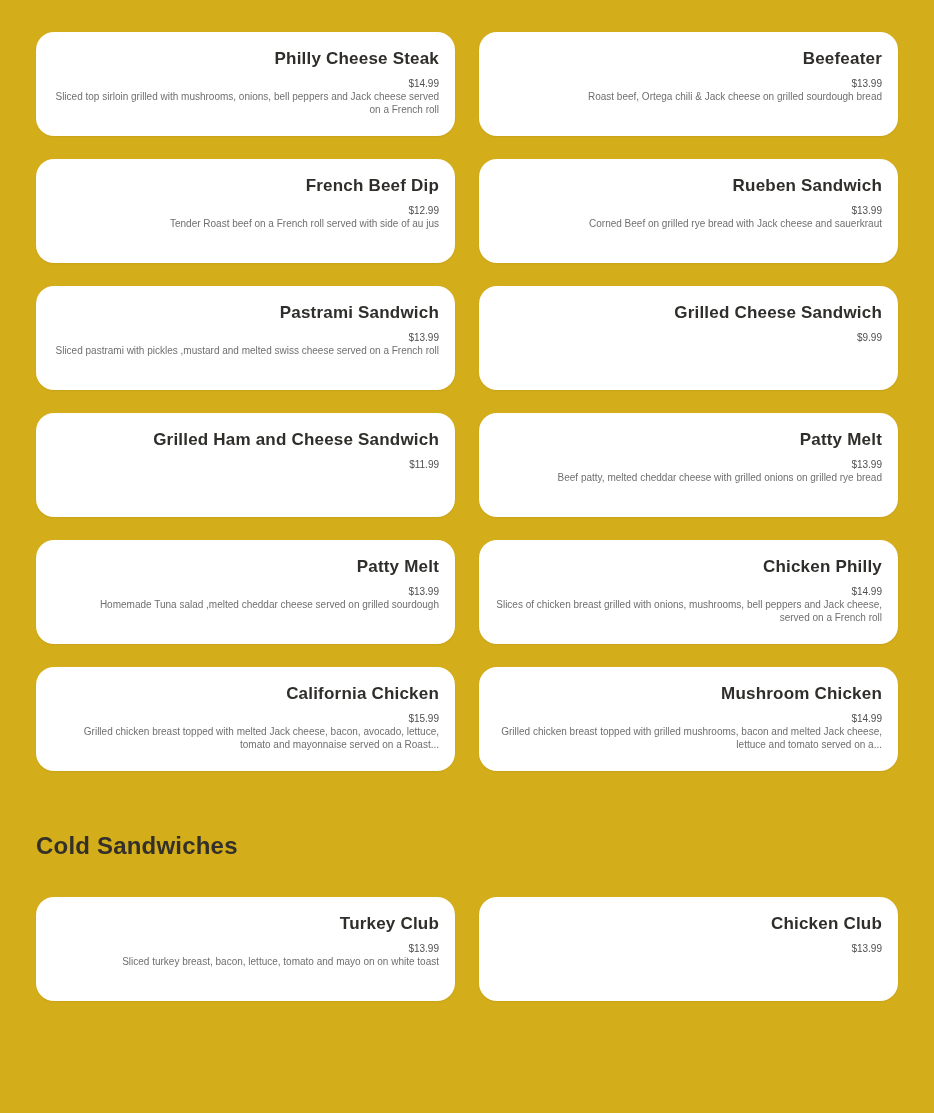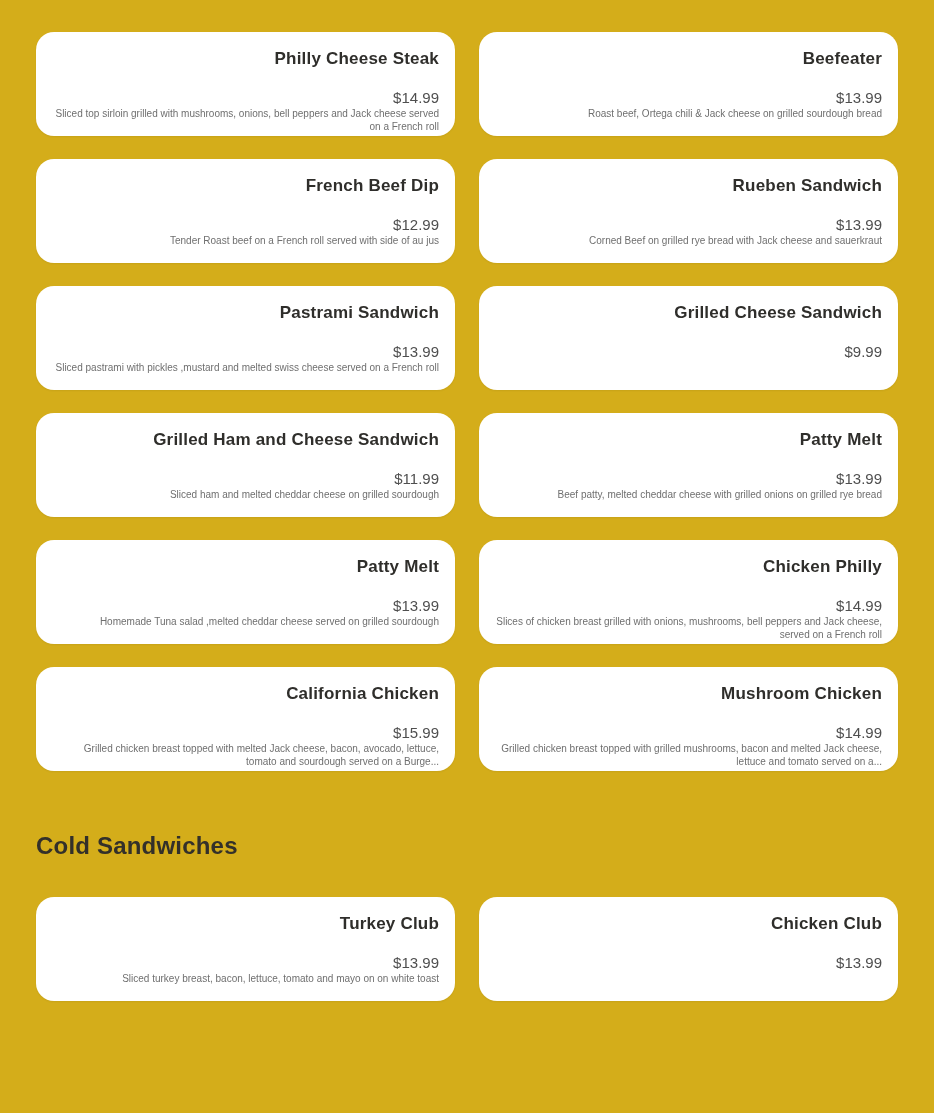--- a/index.html
+++ b/index.html
@@ -41,23 +41,23 @@
   .menu-card .item-name{
     font-size:17px;
     font-weight:700;
     color:var(--title-color);
     letter-spacing:0.2px;
     line-height:1.2;
     white-space:nowrap;
     overflow:hidden;
   }
   .menu-card .item-price{
-    font-size:15px;
+    font-size:10px;
     color:var(--price-color);
-    margin-top:20px;
+    margin-top:9px;
     line-height:1.2;
   }
   .menu-card .item-desc{
     font-size:10px;
     color:var(--description-color);
     margin-top:1px;
     line-height:1.22;
     max-height:34px;
     overflow:hidden;
   }
@@ -101,41 +101,40 @@
     <div class="item-price">$13.99</div>
     <div class="item-desc">Sliced pastrami with pickles ,mustard and melted swiss cheese served on a French roll</div>
   </div>
       <div class="menu-card">
     <div class="item-name">Grilled Cheese Sandwich</div>
     <div class="item-price">$9.99</div>
   </div>
       <div class="menu-card">
     <div class="item-name">Grilled Ham and Cheese Sandwich</div>
     <div class="item-price">$11.99</div>
-    <div class="item-desc">Sliced ham and melted cheddar cheese on grilled sourdough</div>
   </div>
       <div class="menu-card">
     <div class="item-name">Patty Melt</div>
     <div class="item-price">$13.99</div>
     <div class="item-desc">Beef patty, melted cheddar cheese with grilled onions on grilled rye bread</div>
   </div>
       <div class="menu-card">
     <div class="item-name">Patty Melt</div>
     <div class="item-price">$13.99</div>
     <div class="item-desc">Homemade Tuna salad ,melted cheddar cheese served on grilled sourdough</div>
   </div>
       <div class="menu-card">
     <div class="item-name">Chicken Philly</div>
     <div class="item-price">$14.99</div>
     <div class="item-desc">Slices of chicken breast grilled with onions, mushrooms, bell peppers and Jack cheese, served on a French roll</div>
   </div>
       <div class="menu-card">
     <div class="item-name">California Chicken</div>
     <div class="item-price">$15.99</div>
-    <div class="item-desc">Grilled chicken breast topped with melted Jack cheese, bacon, avocado, lettuce, tomato and sourdough served on a Burge...</div>
+    <div class="item-desc">Grilled chicken breast topped with melted Jack cheese, bacon, avocado, lettuce, tomato and mayonnaise served on a Roast...</div>
   </div>
       <div class="menu-card">
     <div class="item-name">Mushroom Chicken</div>
     <div class="item-price">$14.99</div>
     <div class="item-desc">Grilled chicken breast topped with grilled mushrooms, bacon and melted Jack cheese, lettuce and tomato served on a...</div>
   </div>
     </div>
     <h2 class="section-title">Cold Sandwiches</h2>
     <div class="cards-grid">
       <div class="menu-card">

